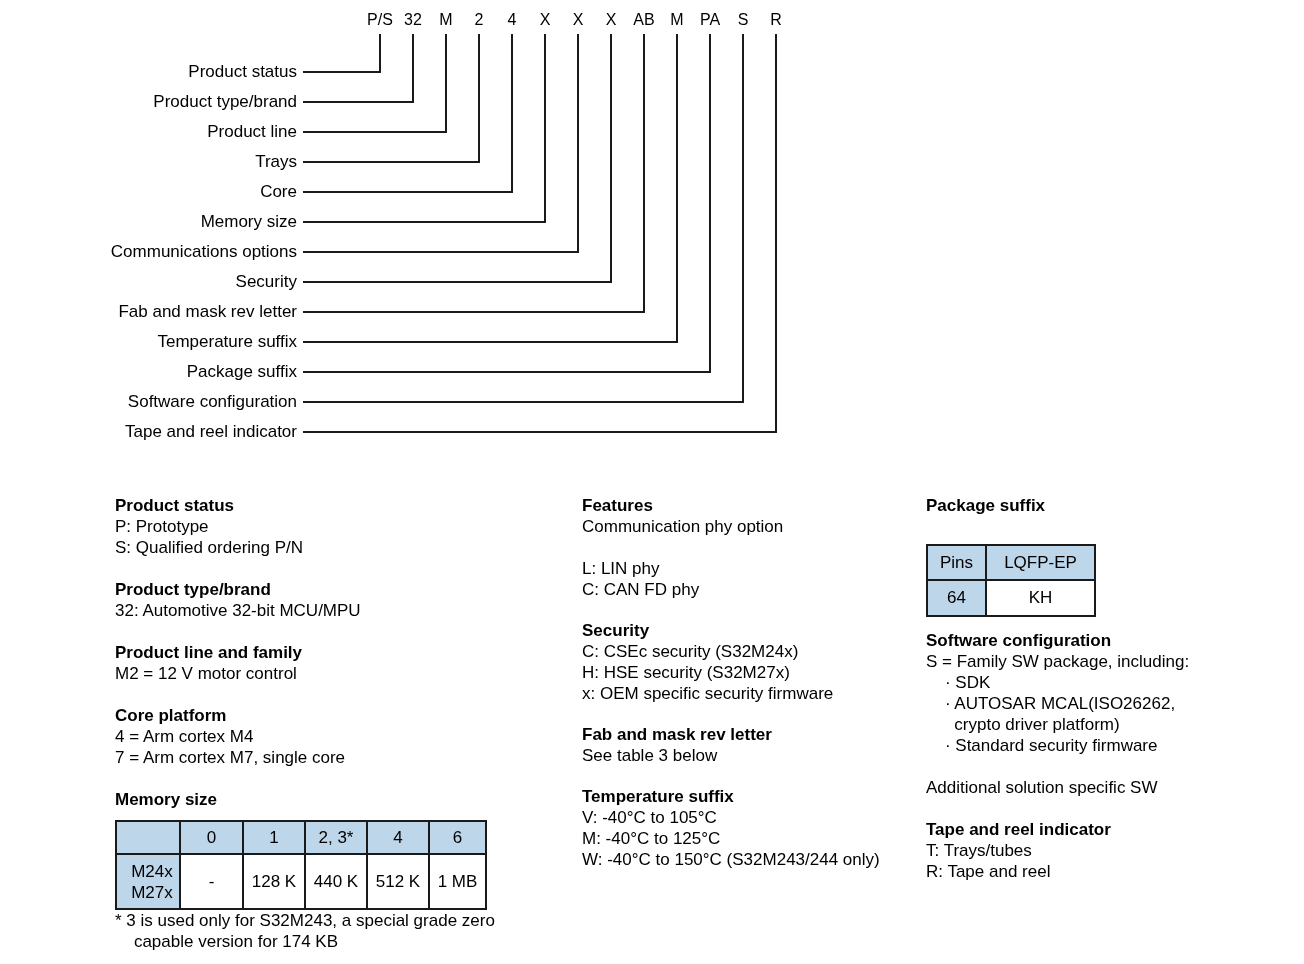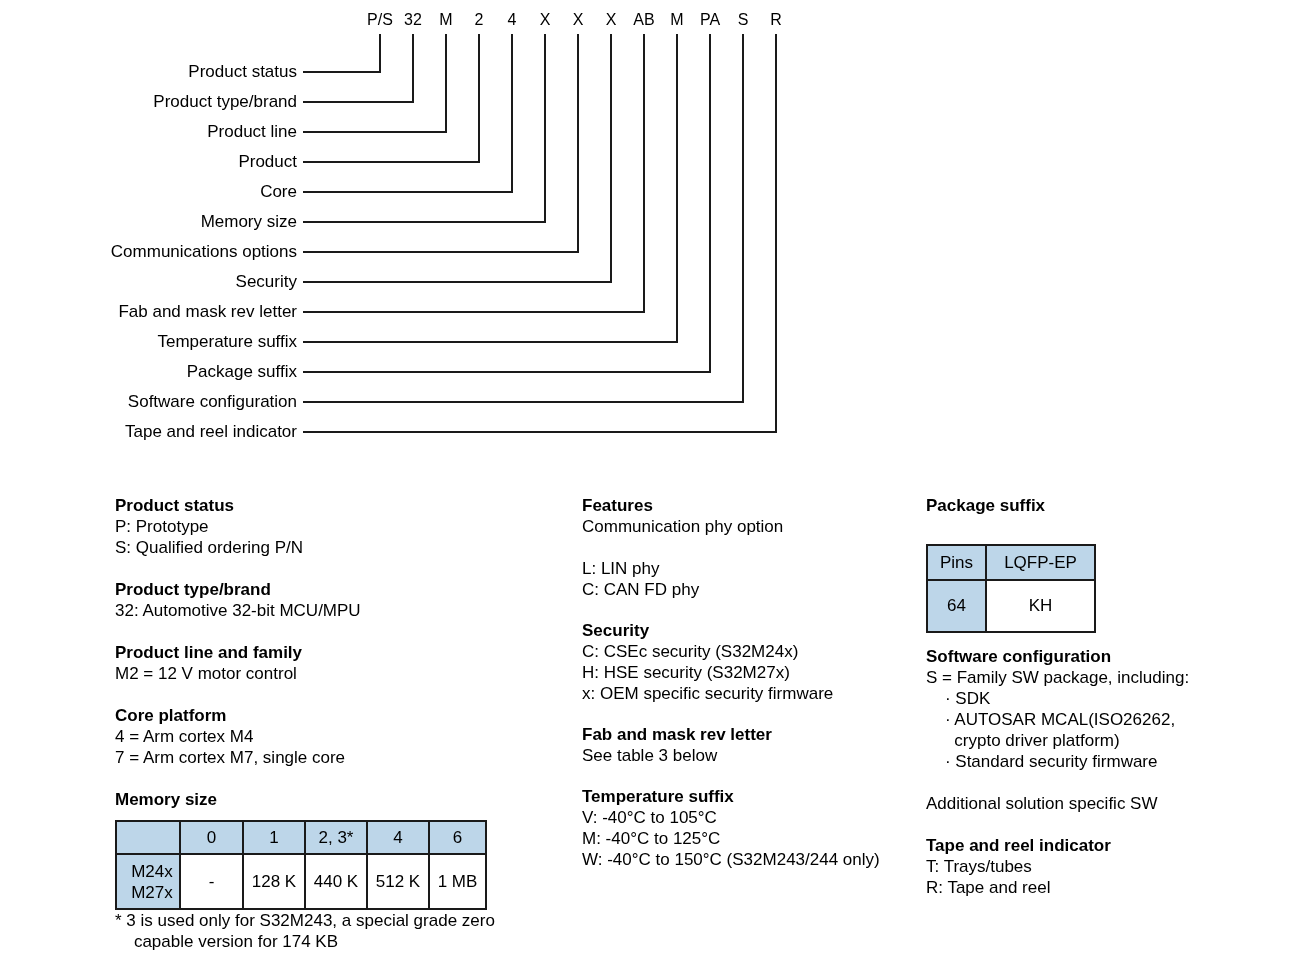--- a/index.html
+++ b/index.html
@@ -34,21 +34,21 @@
     border:2px solid #1a1a1a;font-size:17px;font-weight:400;
     text-align:center;vertical-align:middle;padding:0;
   }
   .blue{background:#BDD6E9;}
   .mem{margin-top:10px;}
   .mem .hrow{height:33px;}
   .mem .drow{height:55px;}
   .rowlabel span{display:block;line-height:21px;padding-left:8px;}
   .pkg{margin-top:28px;}
   .pkg .hrow{height:35px;}
-  .pkg .drow{height:52px;}
+  .pkg .drow{height:36px;}
 </style>
 </head>
 <body>
 
 <div class="page">
 
   <div class="diagram">
     <svg width="1304" height="460" viewBox="0 0 1304 460" shape-rendering="crispEdges">
       <g fill="none" stroke="#1a1a1a" stroke-width="2">
         <polyline points="380,34 380,72 303,72"></polyline>
@@ -77,21 +77,21 @@
     <span class="code" style="left:611px">X</span>
     <span class="code" style="left:644px">AB</span>
     <span class="code" style="left:677px">M</span>
     <span class="code" style="left:710px">PA</span>
     <span class="code" style="left:743px">S</span>
     <span class="code" style="left:776px">R</span>
 
     <div class="dlabel" style="top:62px">Product status</div>
     <div class="dlabel" style="top:92px">Product type/brand</div>
     <div class="dlabel" style="top:122px">Product line</div>
-    <div class="dlabel" style="top:152px">Product</div>
+    <div class="dlabel" style="top:152px">Trays</div>
     <div class="dlabel" style="top:182px">Core</div>
     <div class="dlabel" style="top:212px">Memory size</div>
     <div class="dlabel" style="top:242px">Communications options</div>
     <div class="dlabel" style="top:272px">Security</div>
     <div class="dlabel" style="top:302px">Fab and mask rev letter</div>
     <div class="dlabel" style="top:332px">Temperature suffix</div>
     <div class="dlabel" style="top:362px">Package suffix</div>
     <div class="dlabel" style="top:392px">Software configuration</div>
     <div class="dlabel" style="top:422px">Tape and reel indicator</div>
   </div>

